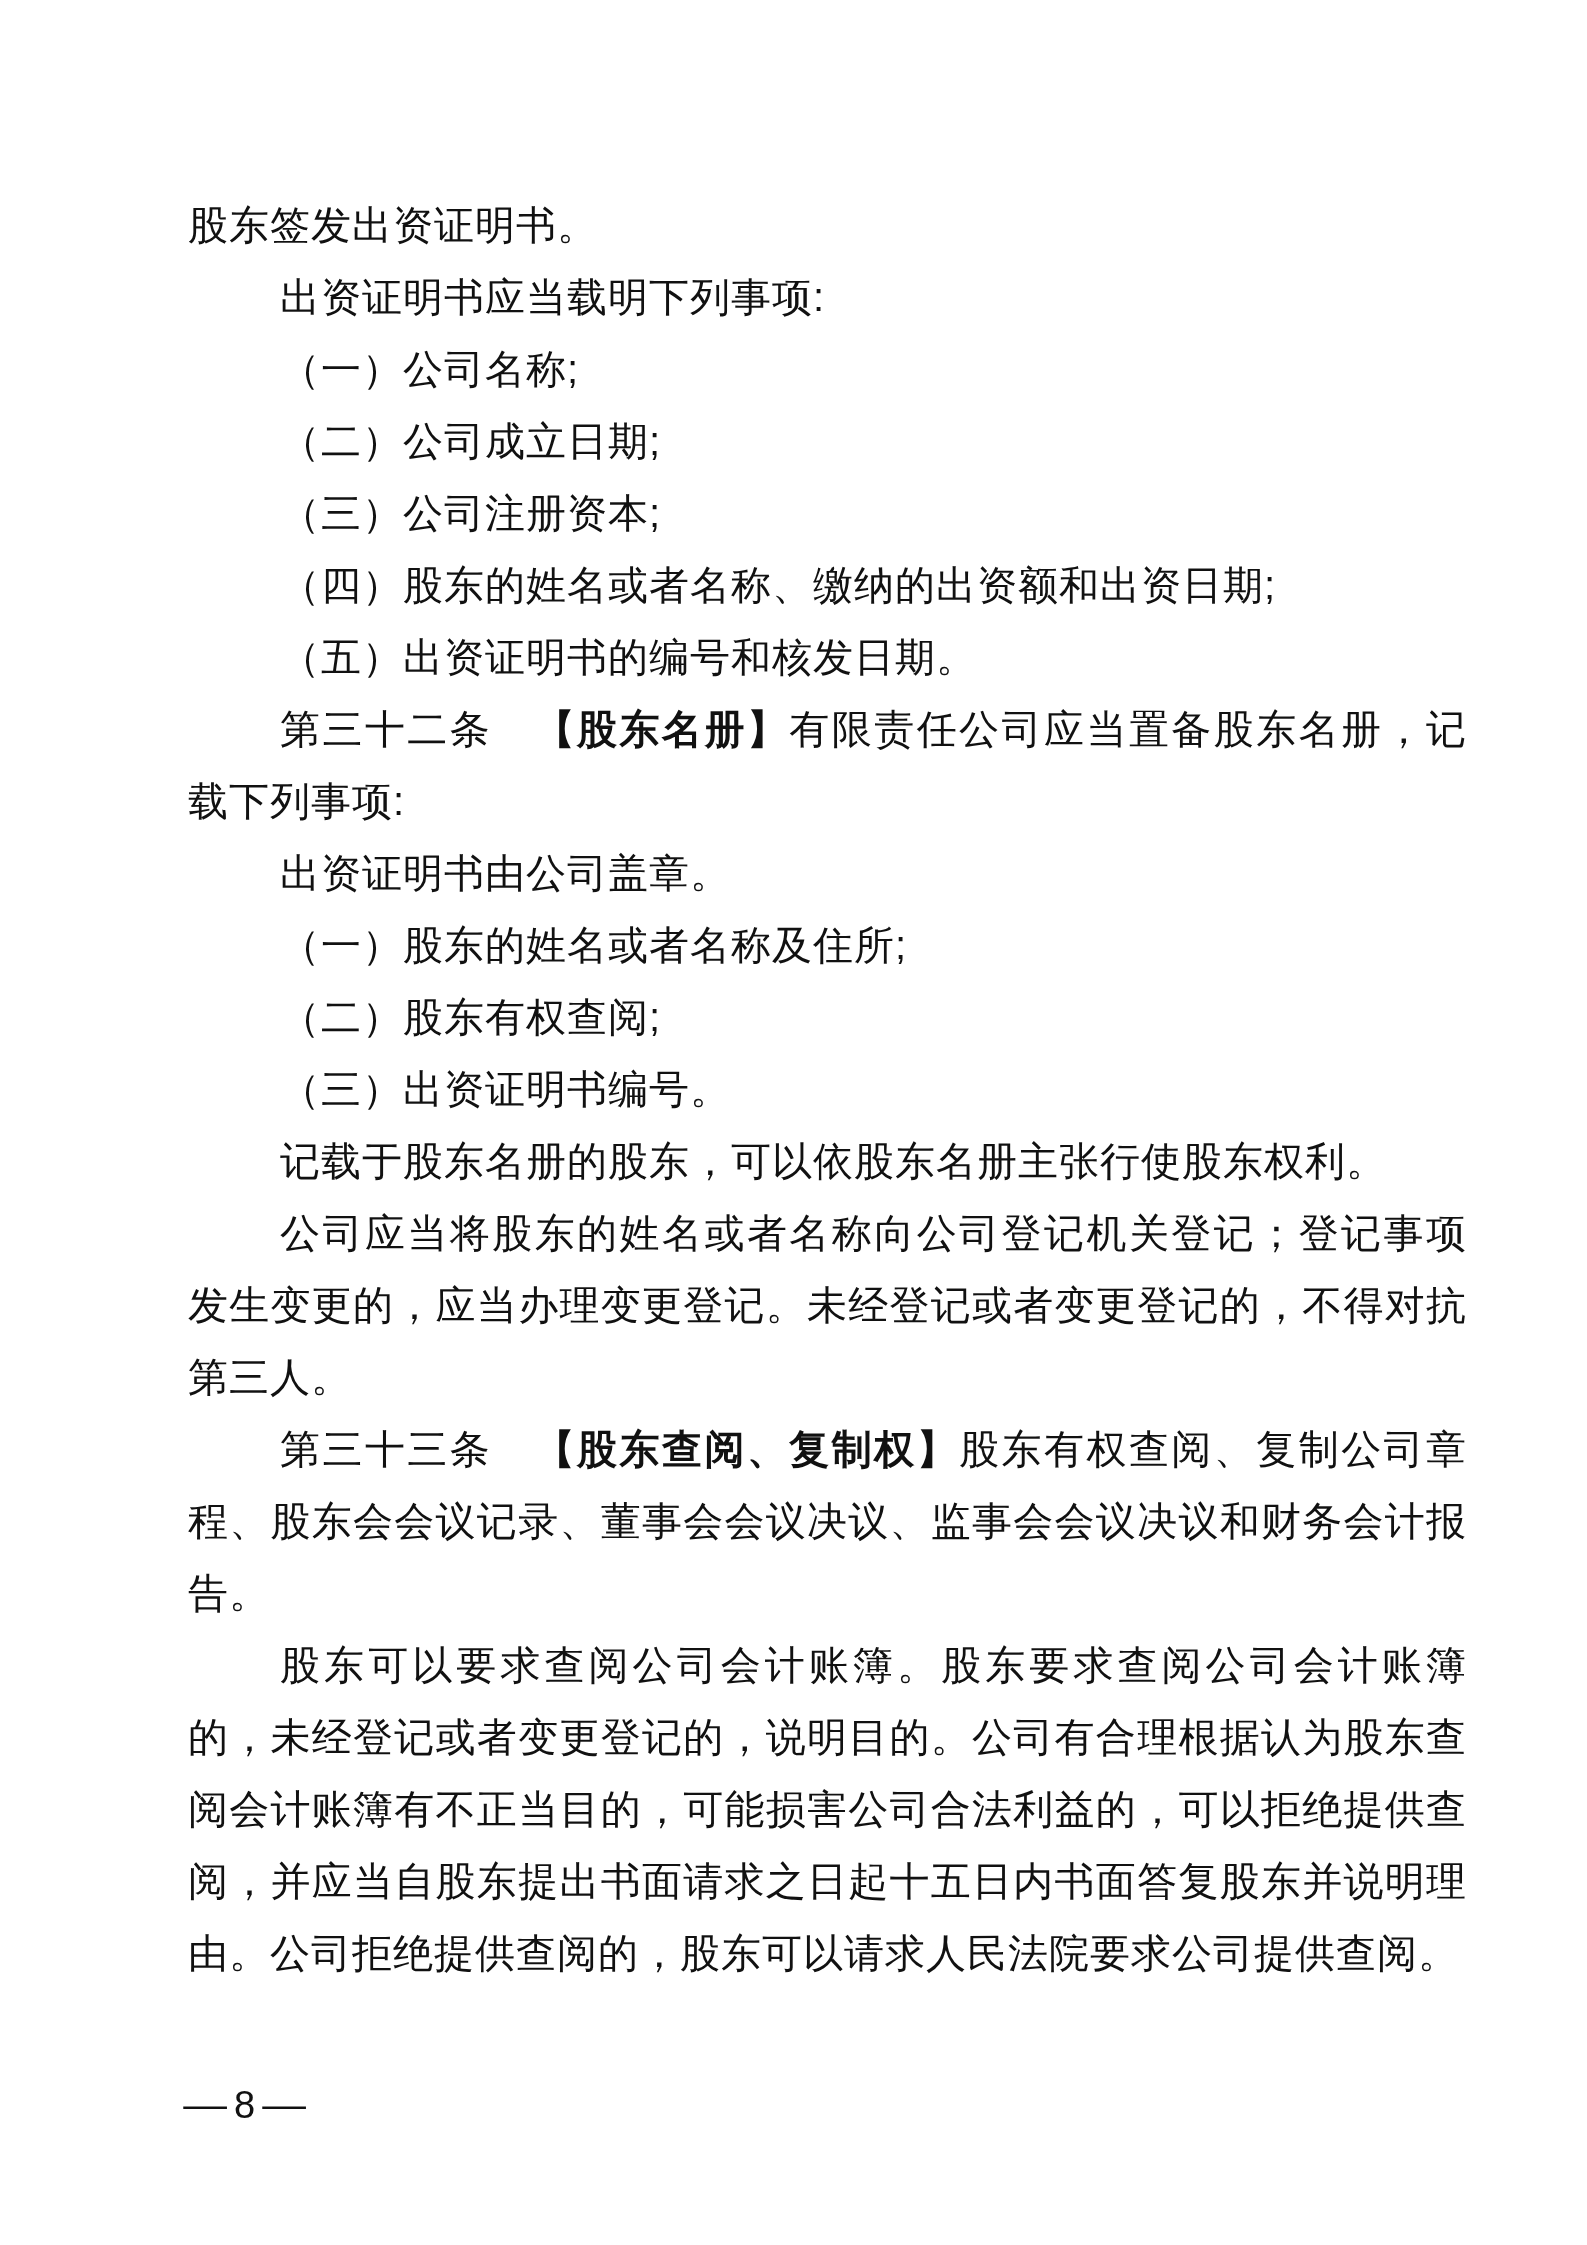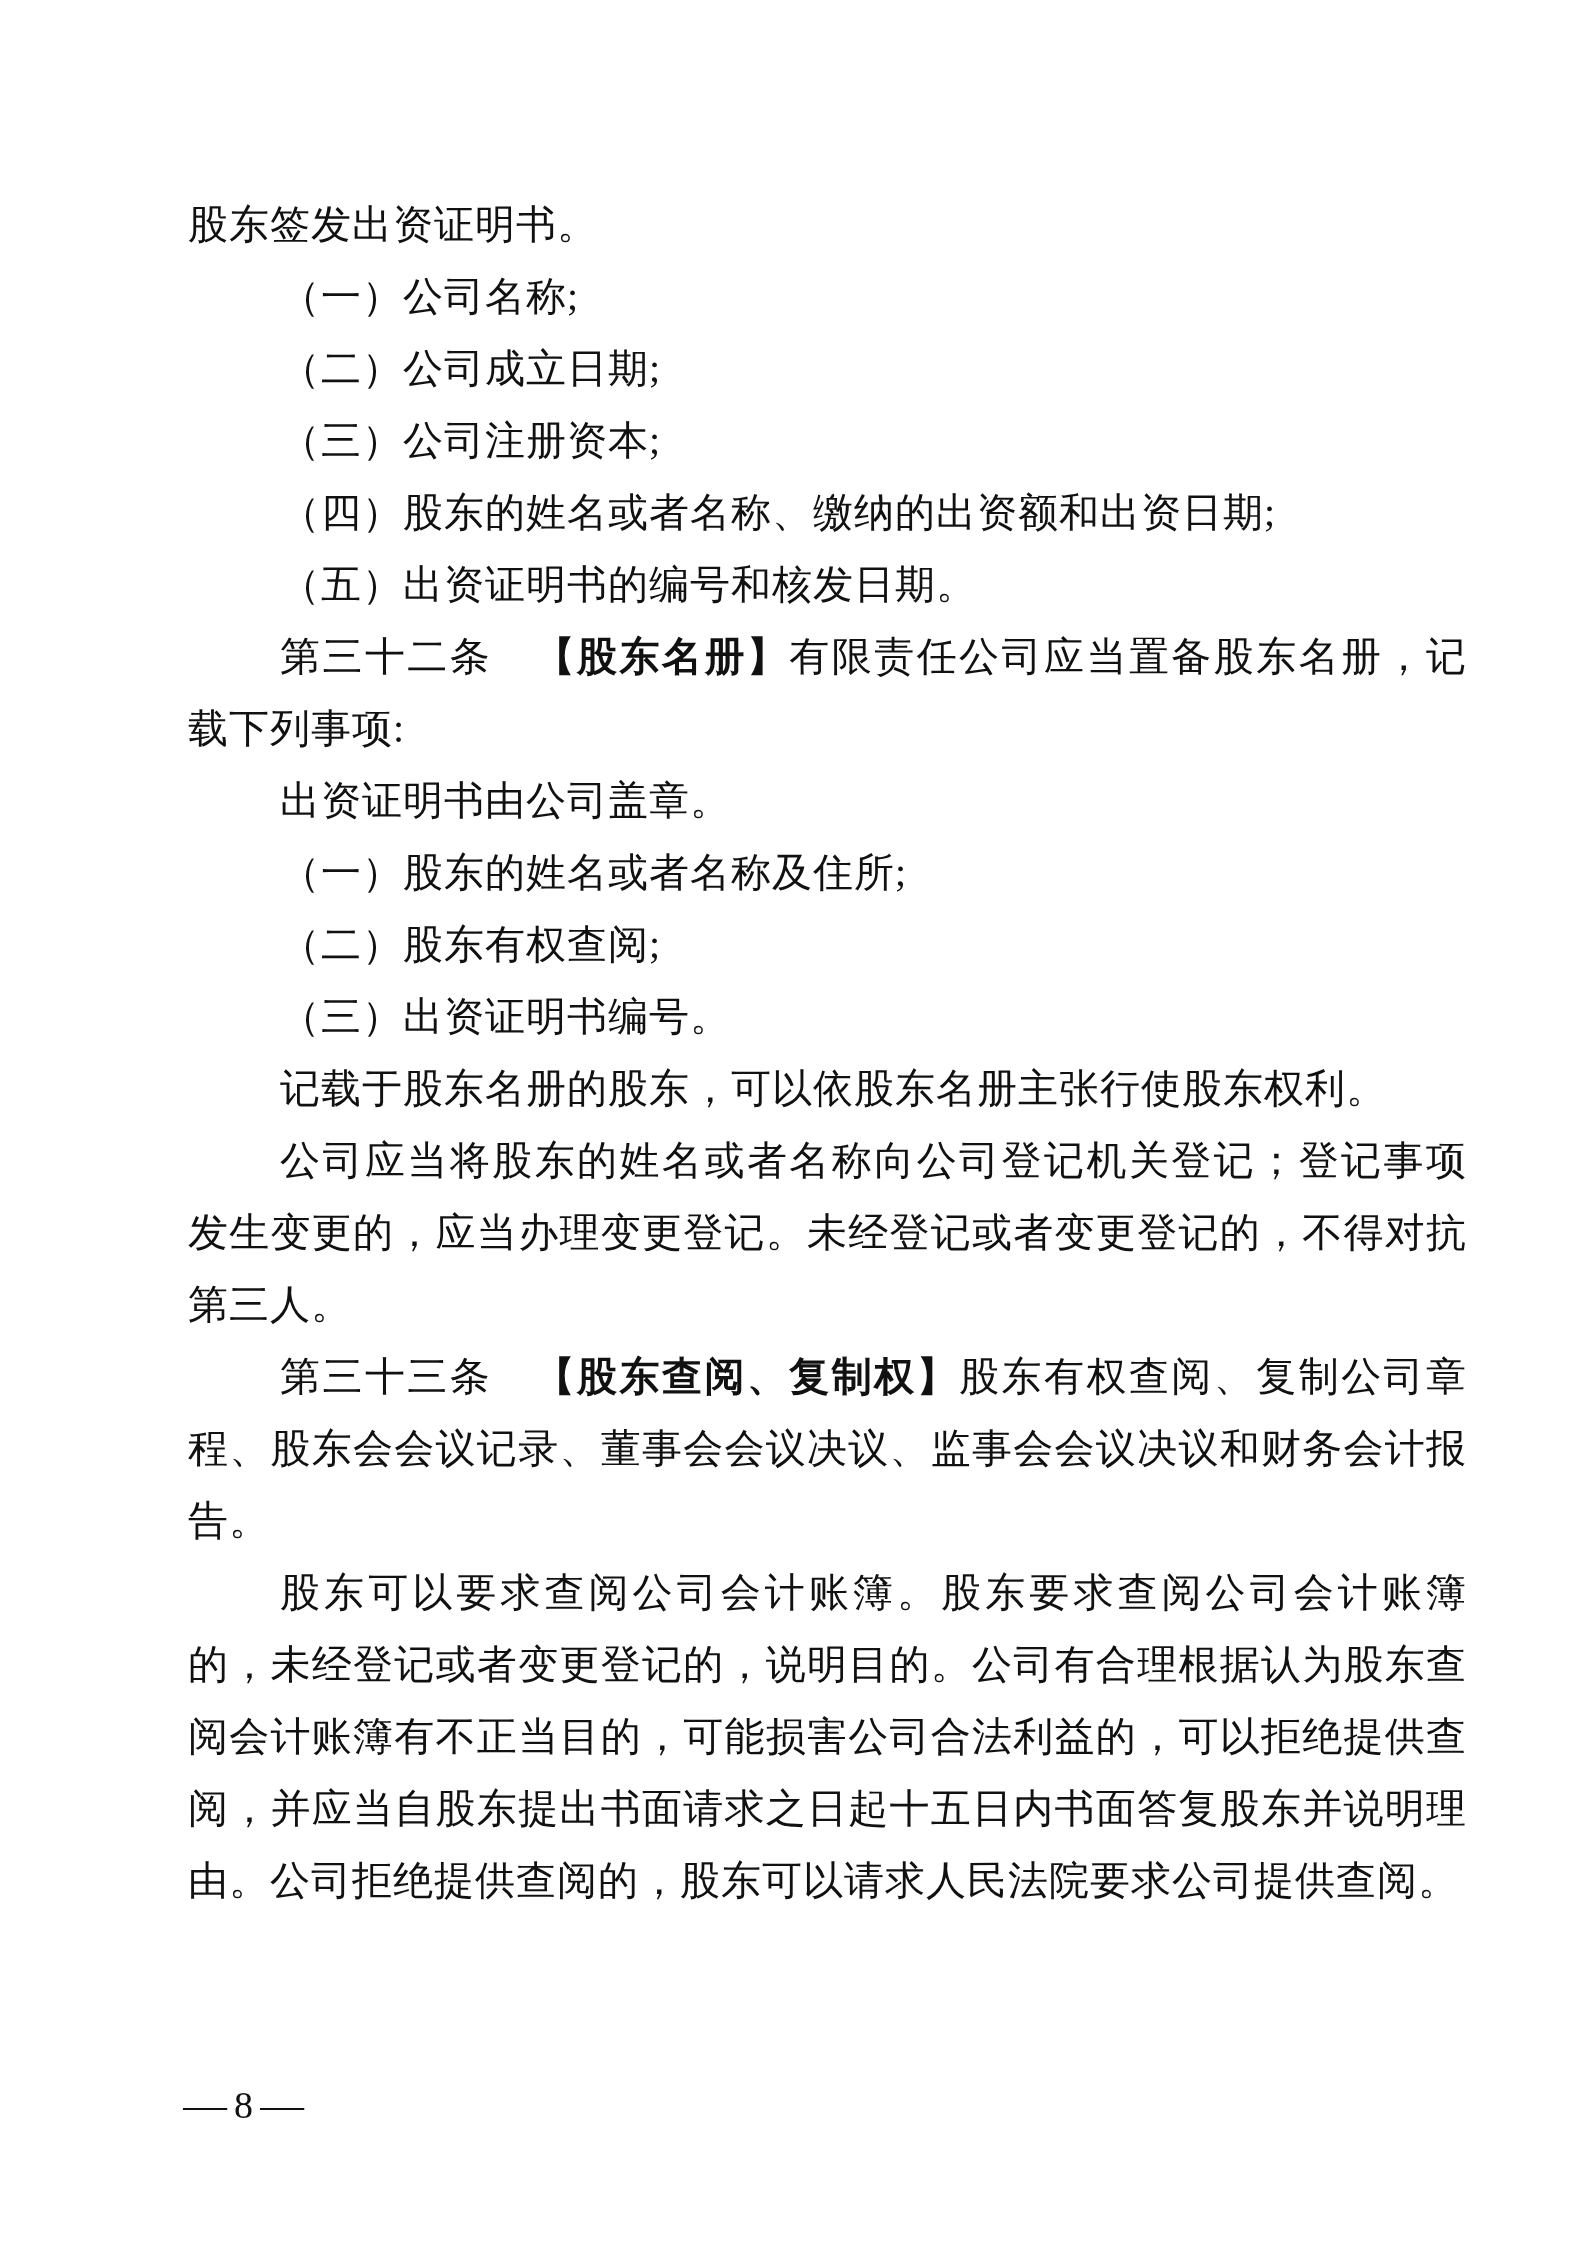--- a/index.html
+++ b/index.html
@@ -6,21 +6,21 @@
     margin: 0;
     padding: 0;
     background: #ffffff;
   }
   .page {
     position: relative;
     width: 1587px;
     height: 2245px;
     background: #ffffff;
     overflow: hidden;
-    font-family: Liberation Serif, serif;
+    font-family: Liberation Sans, sans-serif;
     color: #111111;
   }
   .doc-body {
     position: absolute;
     left: 188px;
     top: 189px;
     width: 1279px;
   }
   .doc-body p.para {
     margin: 0;
@@ -51,20 +51,21 @@
     letter-spacing: 0;
   }
   .page-number .dash { transform: scaleX(1.15); display: inline-block; }
 </style>
 </head>
 <body>
 
 <div class="page">
   <main class="doc-body" id="doc-body">
       <p class="para"><span class="seg">股东签发出资证明书。</span></p>
+      <p class="para indent"><span class="seg">出资证明书应当载明下列事项:</span></p>
       <p class="para indent"><span class="seg">（一）公司名称;</span></p>
       <p class="para indent"><span class="seg">（二）公司成立日期;</span></p>
       <p class="para indent"><span class="seg">（三）公司注册资本;</span></p>
       <p class="para indent"><span class="seg">（四）股东的姓名或者名称、缴纳的出资额和出资日期;</span></p>
       <p class="para indent"><span class="seg">（五）出资证明书的编号和核发日期。</span></p>
       <p class="para indent"><span class="seg">第三十二条　</span><span class="seg bold">【股东名册】</span><span class="seg">有限责任公司应当置备股东名册，记载下列事项:</span></p>
       <p class="para indent"><span class="seg">出资证明书由公司盖章。</span></p>
       <p class="para indent"><span class="seg">（一）股东的姓名或者名称及住所;</span></p>
       <p class="para indent"><span class="seg">（二）股东有权查阅;</span></p>
       <p class="para indent"><span class="seg">（三）出资证明书编号。</span></p>

